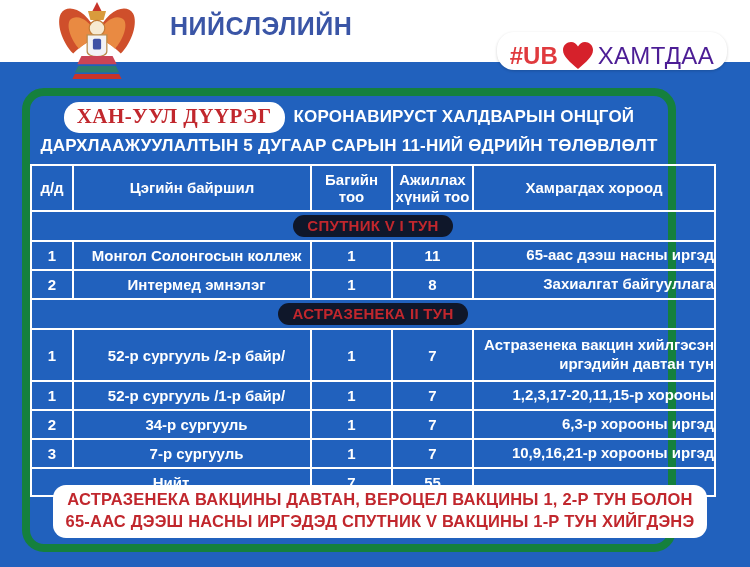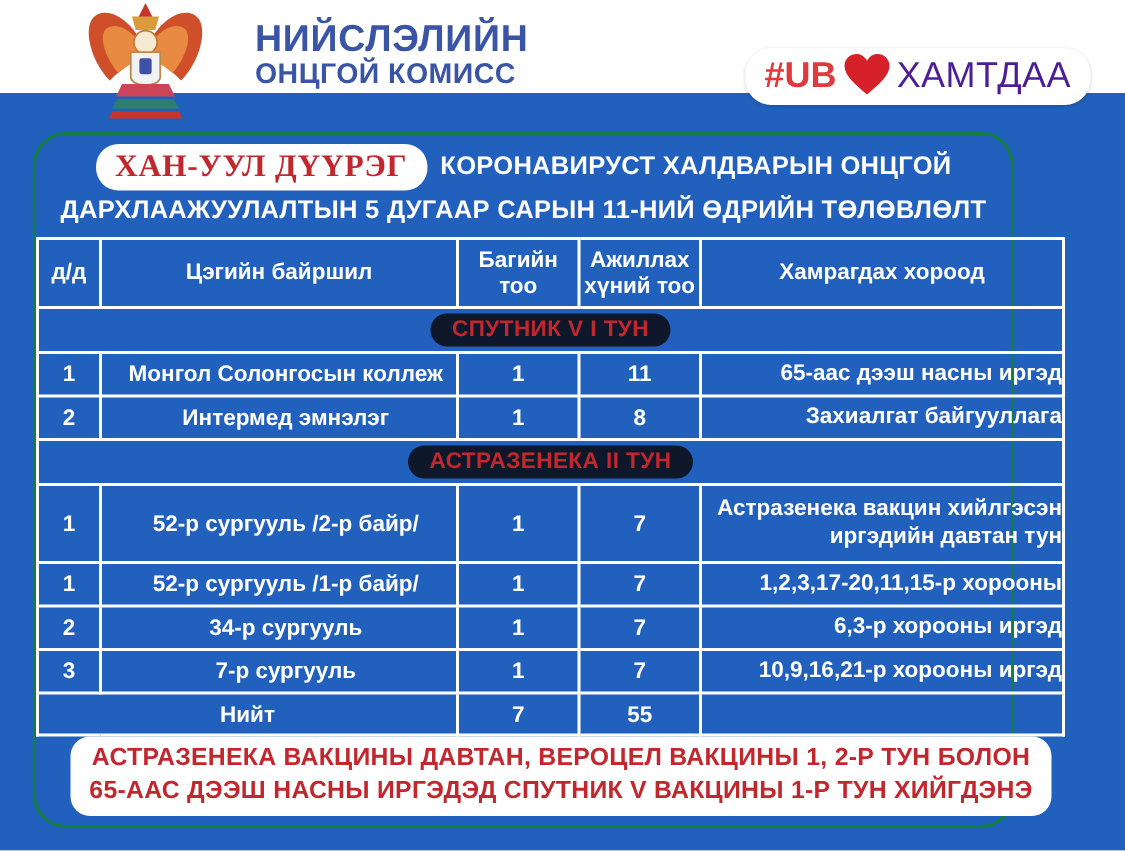--- a/index.html
+++ b/index.html
@@ -12,31 +12,31 @@
 
   
   .emblem { position:absolute; left:56px; top:1px; width:82px; height:79px; }
   .org-block { position:absolute; left:170px; top:13px; color:#3a55a6; font-weight:bold; line-height:1.08; }
   .org-l1 { font-size:25px; letter-spacing:.5px; }
   .org-l2 { font-size:19px; letter-spacing:.3px; }
 
   .hashtag-badge {
     position:absolute; right:23px; top:32px; height:38px;
     background:#ffffff; border-radius:17px; padding:0 13px;
-    display:flex; align-items:center; gap:3px;
+    display:flex; align-items:flex-end; gap:3px;
     box-shadow:0 1px 3px rgba(0,0,0,.18);
   }
   .hash-ub { color:#e03a3e; font-weight:bold; font-size:24px; }
   .hash-mn { color:#4c1d95; font-weight:normal; font-size:24px; letter-spacing:.3px; }
   .heart-icon { width:32px; height:29px; margin:-4px 1px 0; }
 
   
   .panel {
     position:absolute; left:22px; top:88px; width:654px; height:464px;
-    border:2px solid #15803d; border-radius:22px; box-sizing:border-box;
+    border:8px solid #15803d; border-radius:22px; box-sizing:border-box;
   }
   .title-block { text-align:center; margin-top:5px; color:#ffffff; font-weight:bold; }
   .title-line1 { display:flex; justify-content:center; align-items:center; gap:9px; height:32px; }
   .district-pill {
     background:#ffffff; color:#c1272d; border-radius:15px;
     padding:2px 13px 4px; font-family:"Liberation Serif", serif;
     font-size:21px; font-weight:bold; letter-spacing:.5px;
   }
   .title-rest, .title-line2 { font-size:17px; letter-spacing:.2px; }
   .title-line2 { margin-top:3px; }
@@ -86,21 +86,20 @@
     <circle cx="50" cy="33" r="9.5" fill="#f7ead2" stroke="#c27b35" stroke-width="1.5"></circle>
     <path d="M38 41 h24 v20 c0 9 -24 9 -24 0 Z" fill="#f2f2f5" stroke="#b98a4a" stroke-width="1.5"></path>
     <rect x="45" y="46" width="10" height="13" rx="2" fill="#3f51a5"></rect>
     <path d="M31 67 h38 l5 10 h-48 Z" fill="#cc4455"></path>
     <path d="M27 79 h46 l4 8 h-54 Z" fill="#2e7d6e"></path>
     <path d="M23 89 h54 l3 6 h-60 Z" fill="#c8342a"></path>
   </svg>
 
   <div class="org-block">
     <div class="org-l1">НИЙСЛЭЛИЙН</div>
-    <div class="org-l2">ОНЦГОЙ КОМИСС</div>
   </div>
 
   <div class="hashtag-badge">
     <span class="hash-ub">#UB</span>
     <svg class="heart-icon" viewBox="0 0 32 29">
       <path d="M16 28 C8 21 1 15.5 1 9 C1 4 5 1 9 1 C12 1 14.5 2.8 16 5.5 C17.5 2.8 20 1 23 1 C27 1 31 4 31 9 C31 15.5 24 21 16 28 Z" fill="#d6212b"></path>
     </svg>
     <span class="hash-mn">ХАМТДАА</span>
   </div>
 

